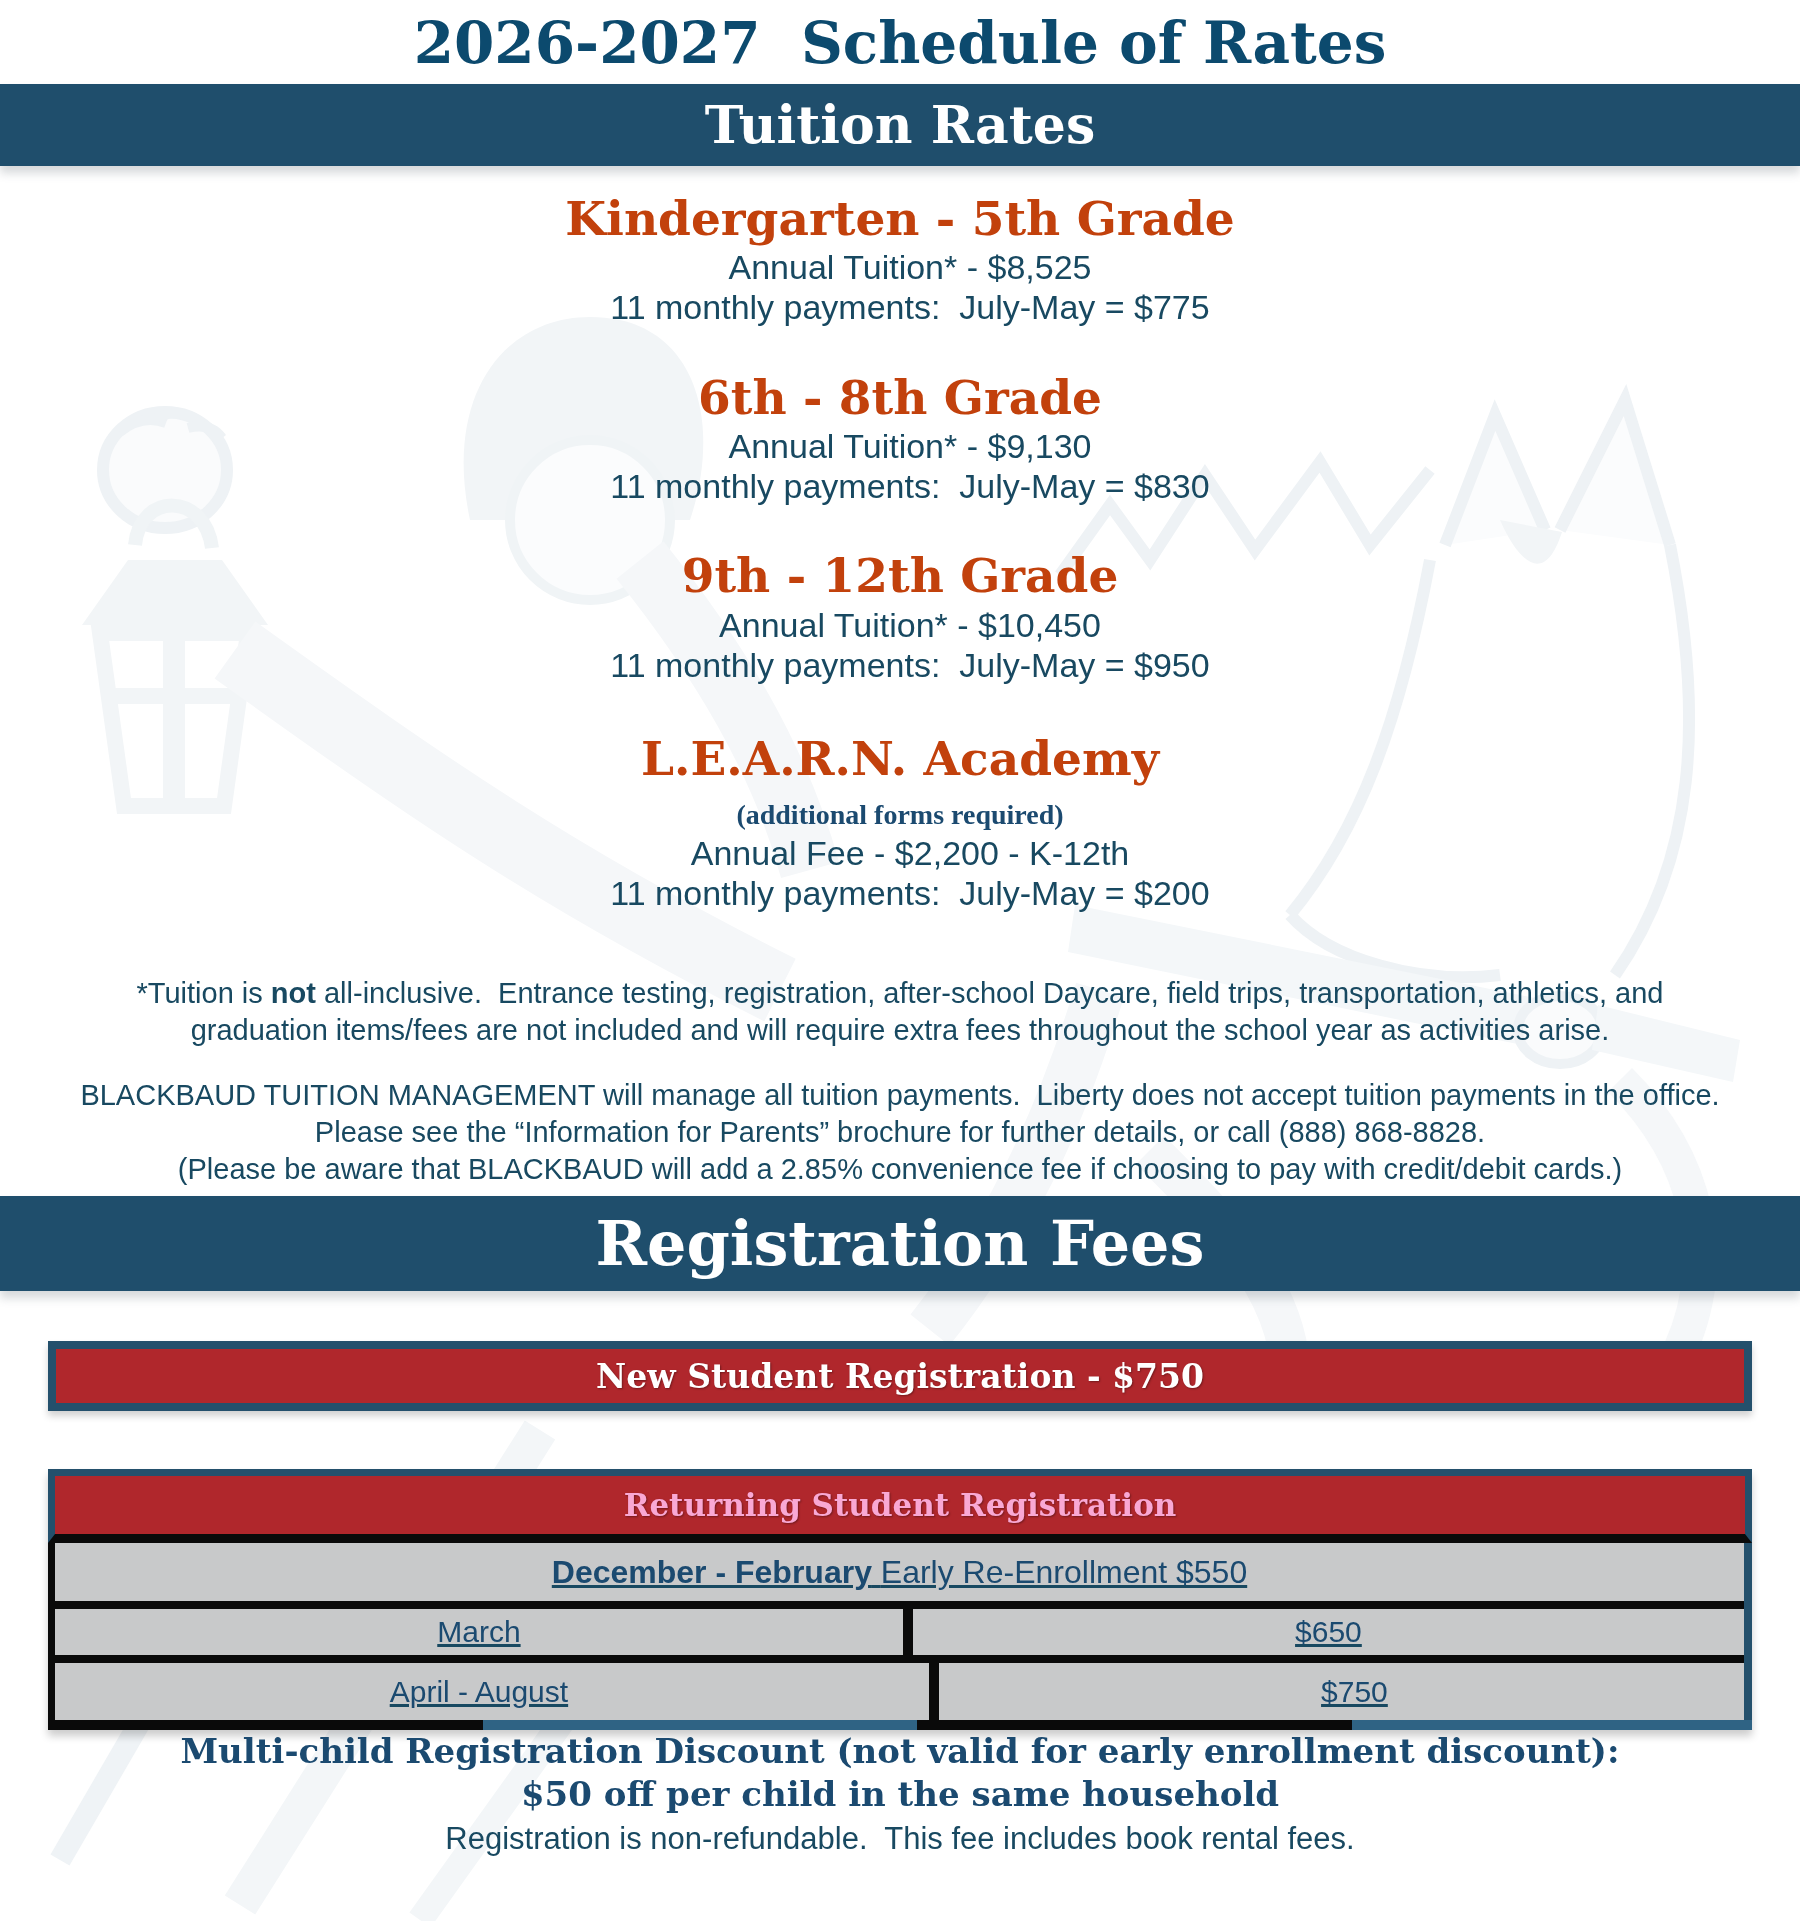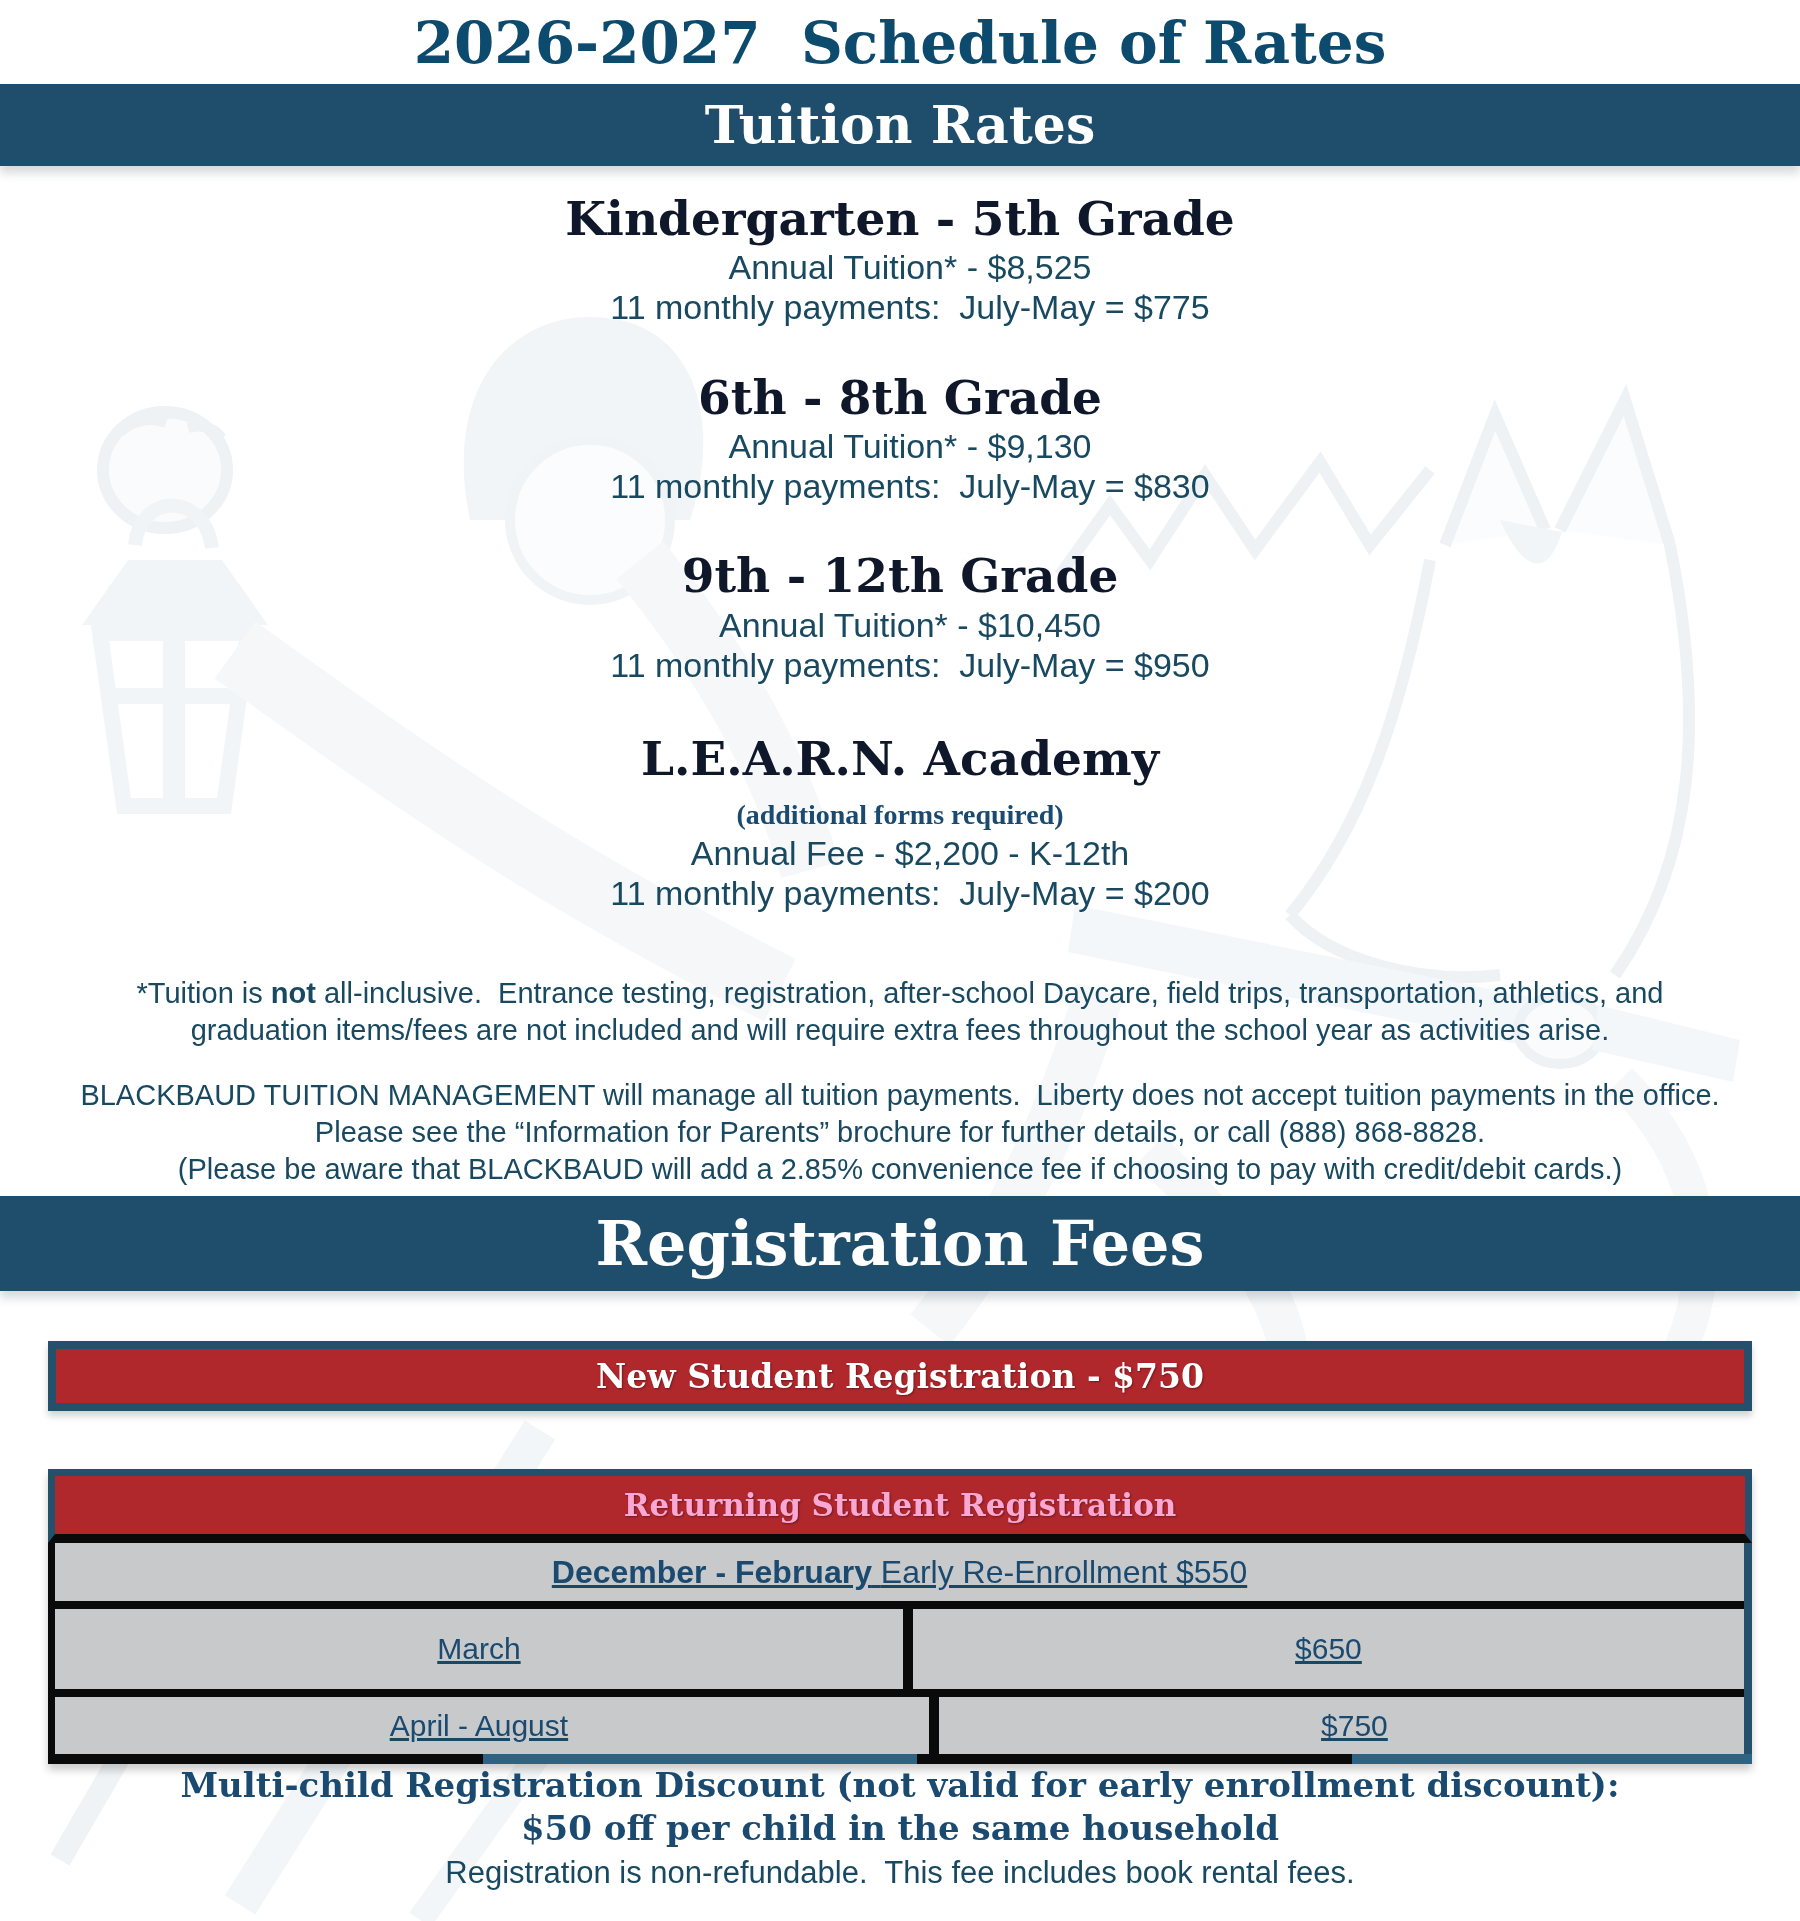--- a/index.html
+++ b/index.html
@@ -65,21 +65,21 @@
 
   
   .tsection { text-align: center; margin-top: 44px; }
   .tsection.first { margin-top: 26px; }
   .tsection.learn { margin-top: 48px; }
   .tsection h2 {
     font-family: "DejaVu Serif", serif;
     font-weight: bold;
     font-size: 47px;
     line-height: 1.15;
-    color: #0f172a;
+    color: #c2410c;
   }
   .tsection .sub {
     font-family: Liberation Serif, serif;
     font-weight: bold;
     font-size: 28px;
     line-height: 1.2;
     color: #1b4a70;
     margin-top: 12px;
   }
   .tsection .tline {
@@ -149,21 +149,21 @@
     align-items: center;
     justify-content: center;
     color: #1b4a70;
   }
   .rt-row-early {
     height: 58px;
     font-size: 32px;
   }
   .rt-row-early .bold { font-weight: bold; }
   .rt-sep { height: 8px; background: #0a0a0a; }
-  .rt-cols { height: 80px; font-size: 30px; }
+  .rt-cols { height: 46px; font-size: 30px; }
   .rt-cols.last { height: 57px; gap: 26px; }
   .rt-cell-l {
     flex: 0 0 50.2%;
     text-align: center;
     align-self: stretch;
     display: flex; align-items: center; justify-content: center;
   }
   .rt-vdiv { width: 10px; background: #0a0a0a; align-self: stretch; }
   .rt-cell-r {
     flex: 1;

